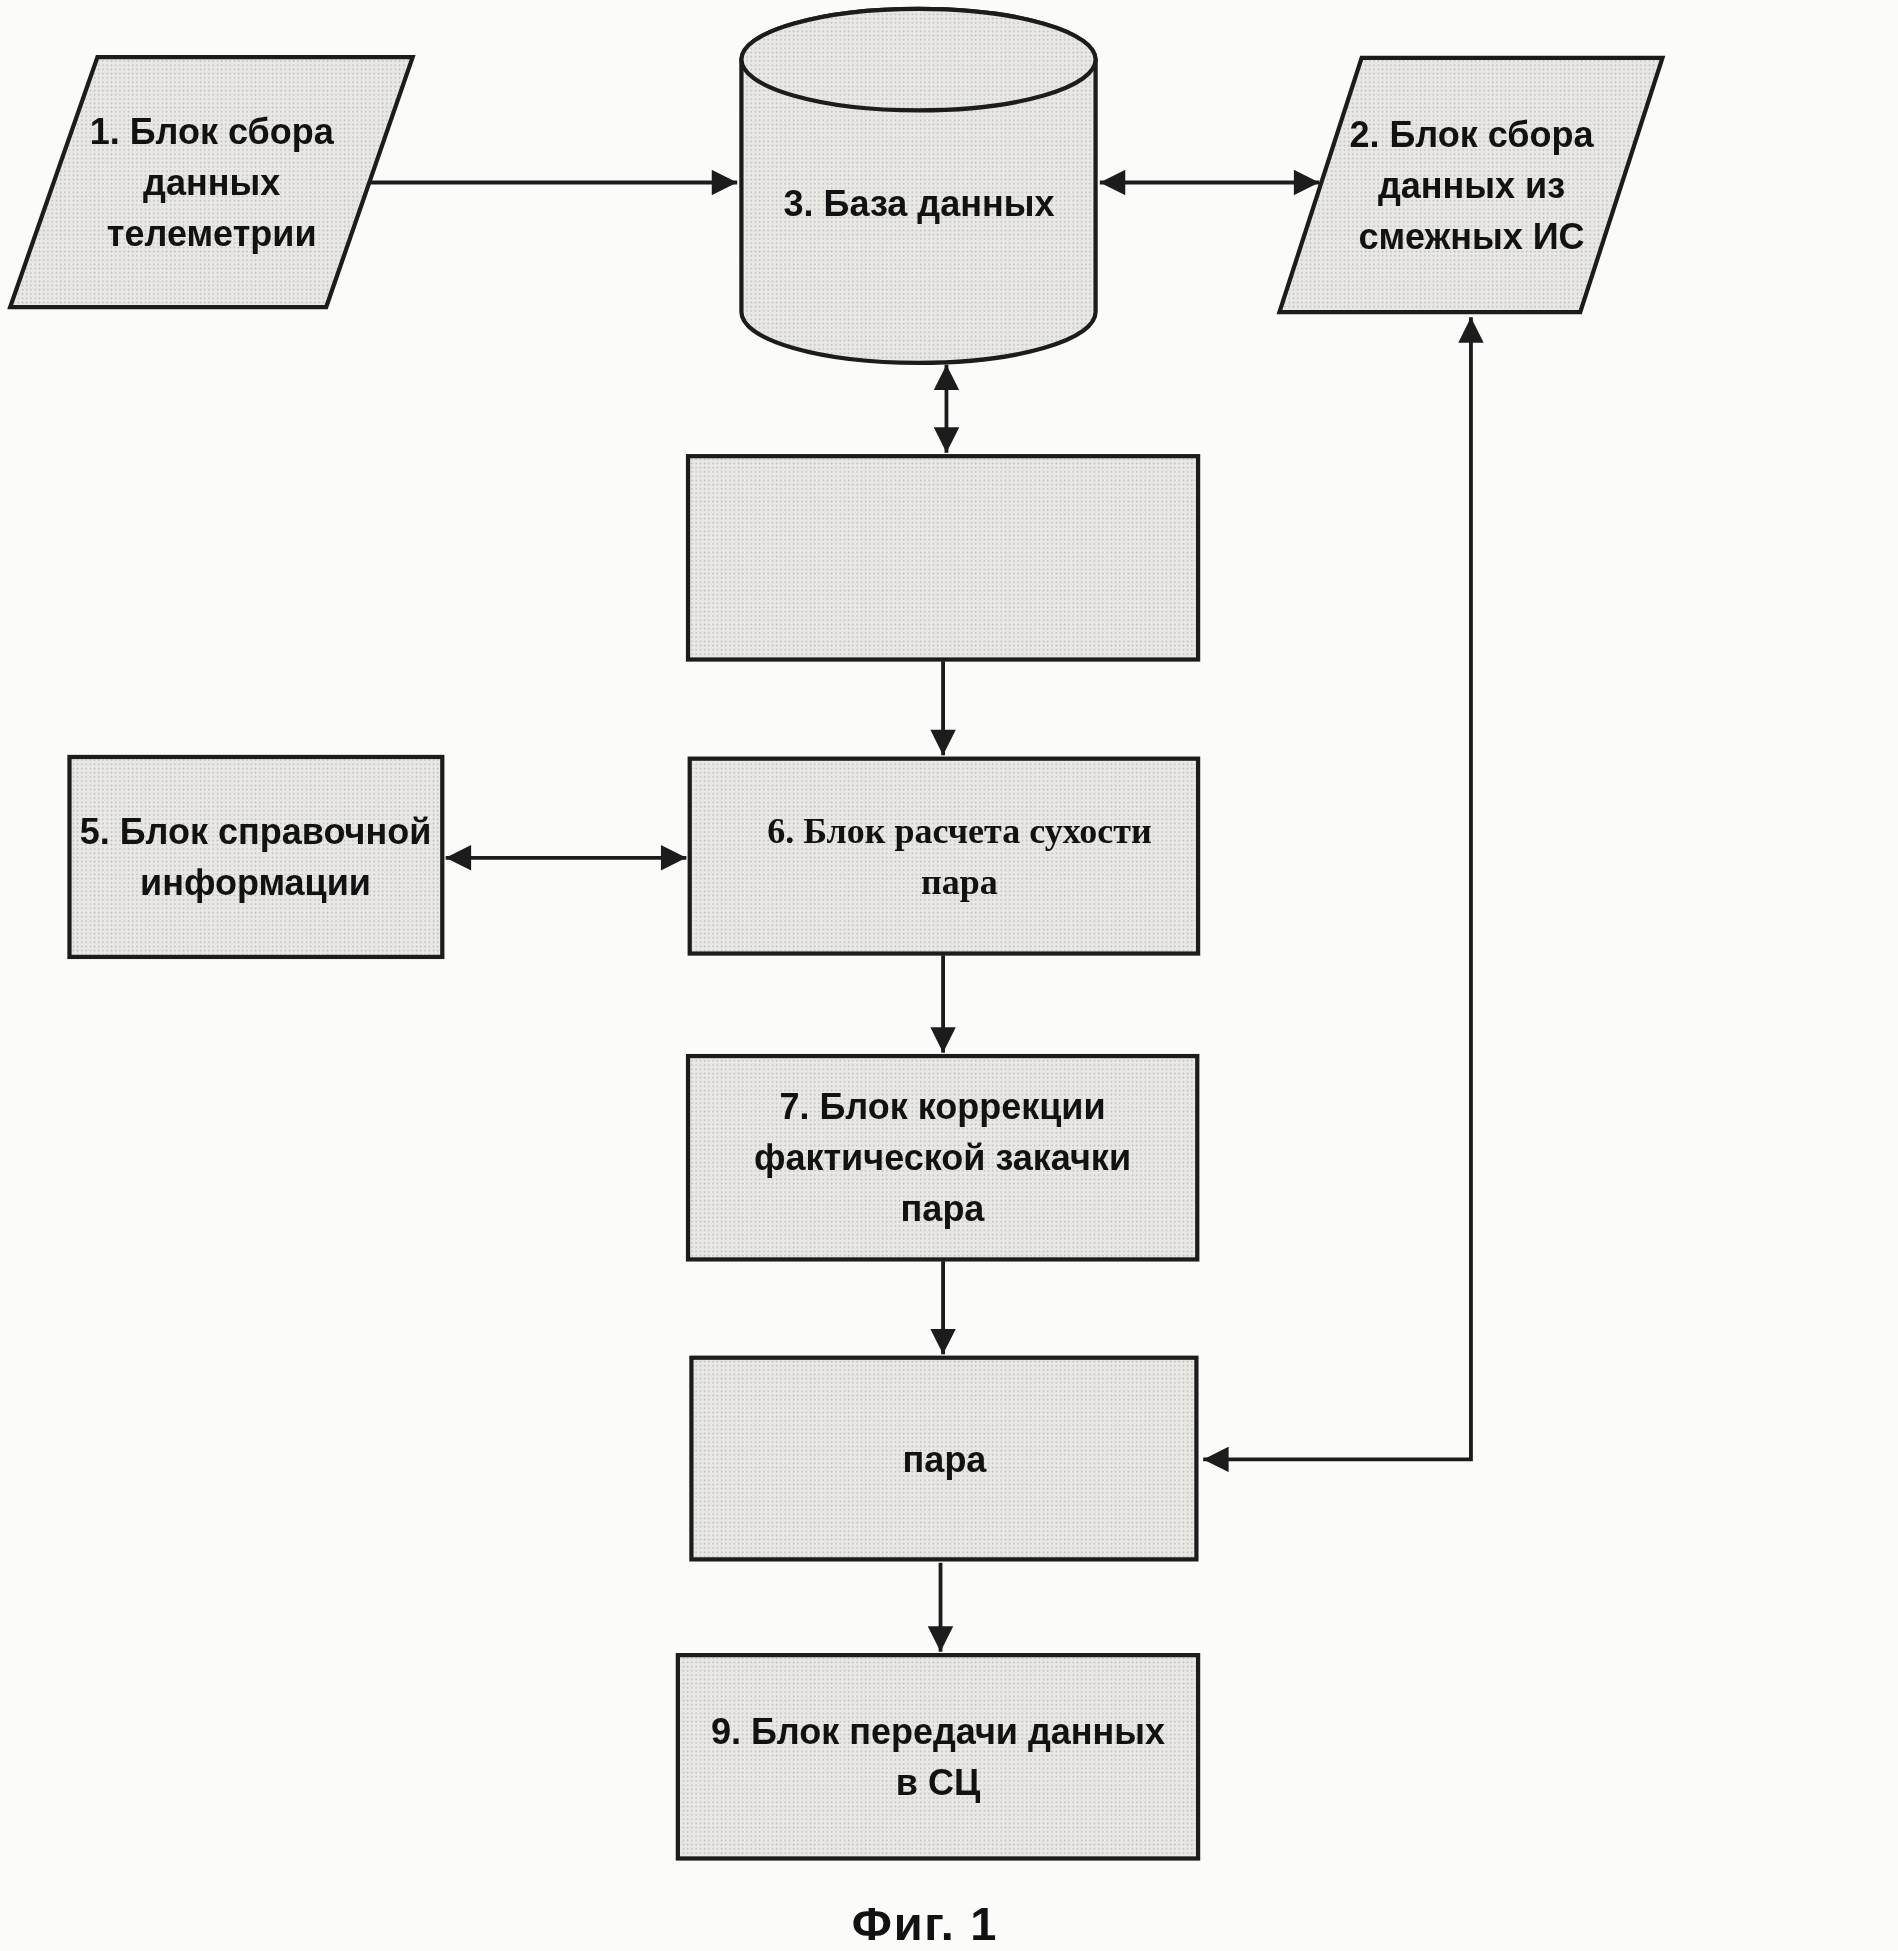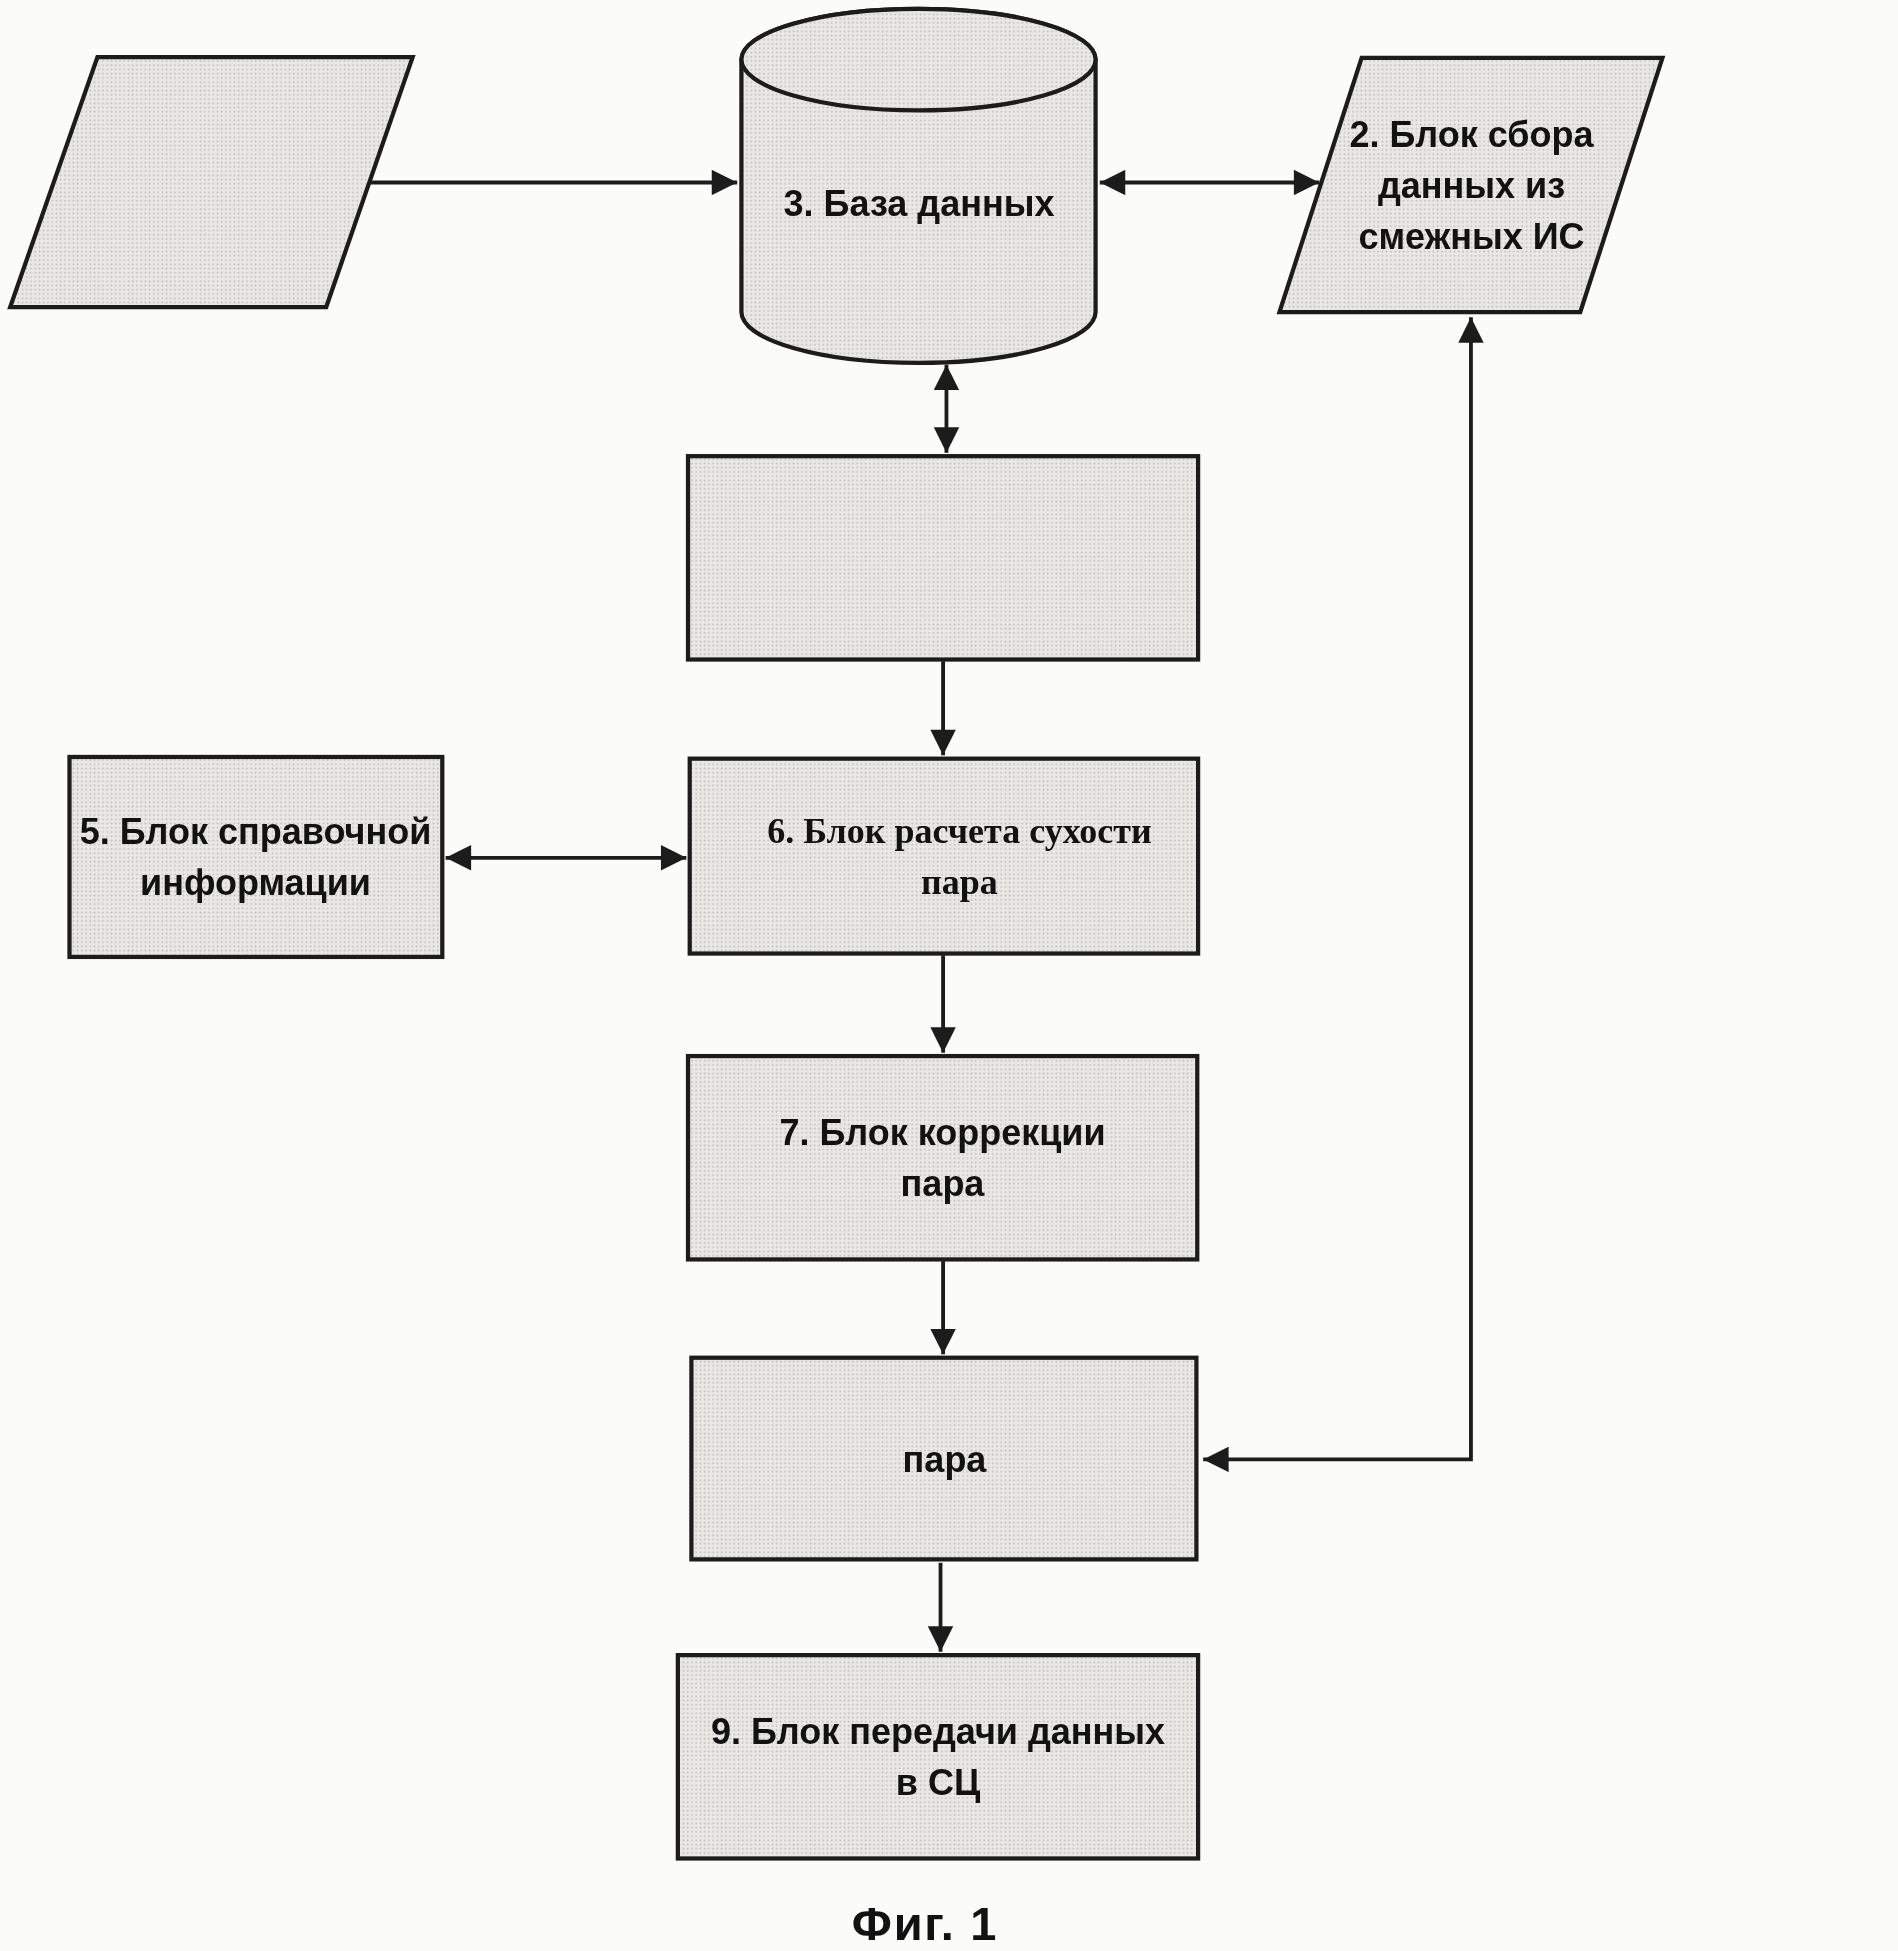--- a/index.html
+++ b/index.html
@@ -83,20 +83,25 @@
 
     <line class="edge" x1="1113" y1="1127" x2="1113" y2="1242" marker-end="url(#ah)"></line>
 
     <line class="edge" x1="1113" y1="1488" x2="1113" y2="1598" marker-end="url(#ah)"></line>
 
     <line class="edge" x1="1110" y1="1844" x2="1110" y2="1949" marker-end="url(#ah)"></line>
 
     <polyline class="edge" points="1736,374 1736,1722 1420,1722" marker-start="url(#ah)" marker-end="url(#ah)"></polyline>
   </svg>
 
+  <div class="label" style="left:10.2px;top:57px;width:403px;height:250px;">
+      <span class="tline">1. Блок сбора</span>
+      <span class="tline">данных</span>
+      <span class="tline">телеметрии</span>
+    </div>
 
   <div class="label" style="left:1280px;top:58px;width:383px;height:254px;">
       <span class="tline">2. Блок сбора</span>
       <span class="tline">данных из</span>
       <span class="tline">смежных ИС</span>
     </div>
 
   <div class="label" style="left:742px;top:72px;width:354px;height:263px;">
       <span class="tline">3. База данных</span>
     </div>
@@ -107,20 +112,21 @@
       <span class="tline">информации</span>
     </div>
 
   <div class="label" style="left:705px;top:759px;width:509px;height:195px;font-family:Liberation Serif, serif;">
       <span class="tline">6. Блок расчета сухости</span>
       <span class="tline">пара</span>
     </div>
 
   <div class="label" style="left:688px;top:1056px;width:509px;height:203px;">
       <span class="tline">7. Блок коррекции</span>
+      <span class="tline">фактической закачки</span>
       <span class="tline">пара</span>
     </div>
 
   <div class="label" style="left:692px;top:1358px;width:505px;height:202px;">
       <span class="tline">пара</span>
     </div>
 
   <div class="label" style="left:678px;top:1655px;width:520px;height:203px;">
       <span class="tline">9. Блок передачи данных</span>
       <span class="tline">в СЦ</span>

